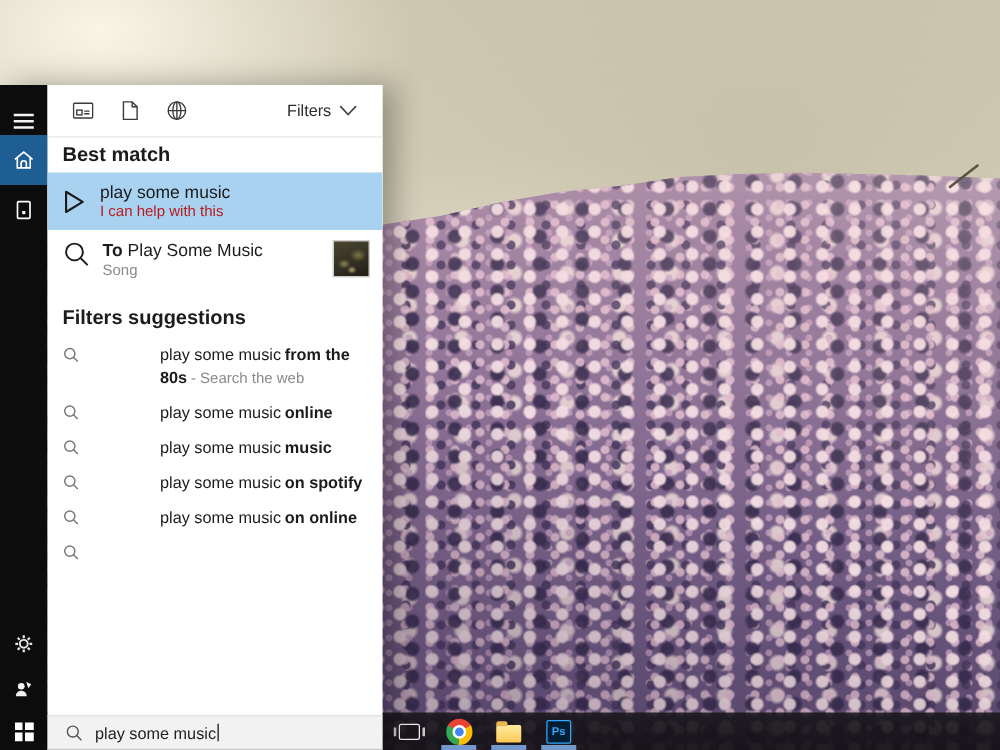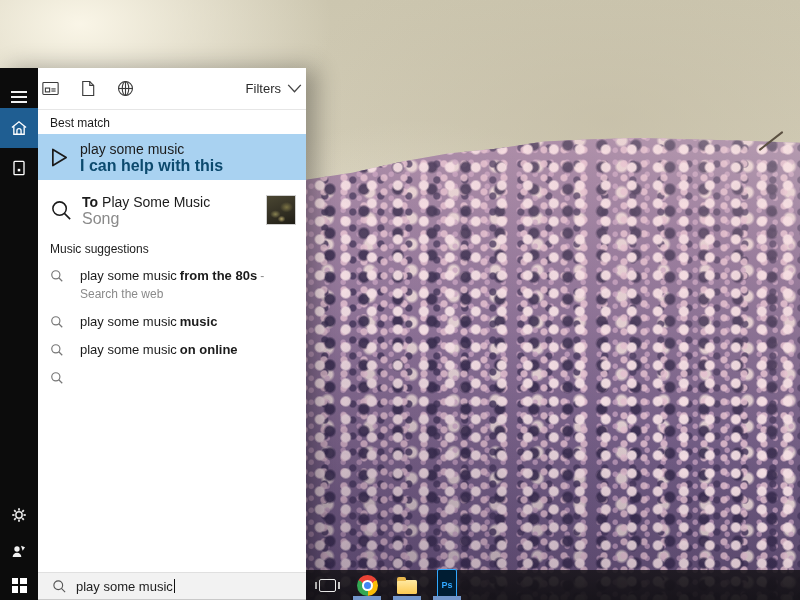--- a/index.html
+++ b/index.html
@@ -41,21 +41,21 @@
   .taskview { width:17px; height:13px; border:1.5px solid #f2f2f2; border-radius:2px; position:relative; }
   .taskview::before, .taskview::after { content:''; position:absolute; top:2px; bottom:2px; width:2px; background:#c9c9c9; }
   .taskview::before { left:-5px; } .taskview::after { right:-5px; }
   .chrome { width:21px; height:21px; border-radius:50%; position:relative;
     background: conic-gradient(from -60deg, #ea4335 0 120deg, #fbbc05 120deg 240deg, #34a853 240deg 360deg); }
   .chrome::before { content:''; position:absolute; inset:5px; border-radius:50%; background:#fff; }
   .chrome::after { content:''; position:absolute; inset:7px; border-radius:50%; background:#4285f4; }
   .folder { width:20px; height:14px; margin-top:3px; position:relative; border-radius:1.5px;
     background:linear-gradient(180deg,#ffe9a2,#fcca52); }
   .folder::before { content:''; position:absolute; top:-3px; left:0; width:9px; height:4px; background:#e9b84e; border-radius:2px 2px 0 0; }
-  .ps-badge { width:20px; height:32px; background:#001d33; border:1.5px solid #31a8ff; border-radius:2px;
+  .ps-badge { width:20px; height:19px; background:#001d33; border:1.5px solid #31a8ff; border-radius:2px;
     color:#31a8ff; font-size:9px; font-weight:bold; display:flex; align-items:center; justify-content:center;text-align:right; }
 
   
   .cortana-panel { position:absolute; left:0; top:68px; width:306px; bottom:0; z-index:30;
     box-shadow: 10px 0 22px rgba(0,0,0,0.3); display:flex; }
 
   
   .sidebar { position:relative; width:38px; background:#0c0c0c; flex:none; }
   .sb-item { position:absolute; left:0; width:38px; height:38px; display:flex; align-items:center; justify-content:center; }
   .sb-menu { top:10px; }
@@ -64,49 +64,49 @@
   .sb-gear { bottom:70px; height:30px; }
   .sb-feedback { bottom:34px; height:30px; }
   .sb-start { bottom:0; height:30px; }
   .hamburger { width:16px; }
   .hamburger div { height:2px; background:#f2f2f2; margin:3px 0; }
   .win-grid { width:15px; height:15px; display:grid; grid-template-columns:1fr 1fr; gap:1.5px; }
   .win-grid i { background:#fff; }
 
   
   .panel-body { position:relative; flex:1; background:#fff; color:#1b1b1b; overflow:hidden; }
-  .topbar { height:42px; border-bottom:1px solid #e6e6e6; display:flex; align-items:center; padding:0 4px; }
+  .topbar { height:42px; border-bottom:1px solid #e6e6e6; display:flex; align-items:center; padding:0 20px; }
   .topbar .ticon { margin-right:22px; display:flex; }
   .filters { margin-left:auto; display:flex; align-items:center; font-size:13px; color:#2b2b2b; }
   .filters svg { margin-left:6px; }
 
-  .sec-hdr { font-size:12px; font-weight:normal; padding:6px 12px 4px; color:#1b1b1b; }
+  .sec-hdr { font-size:16px; font-weight:bold; padding:6px 12px 4px; color:#1b1b1b; }
   .sec-hdr2 { padding:10px 12px 6px; }
 
   .best-row { height:46px; background:#a9d2f1; display:flex; align-items:center; padding:0 12px; }
   .best-icon { width:30px; flex:none; display:flex; }
   .best-txt .t1 { font-size:14px; color:#1b1b1b; line-height:17px; }
-  .best-txt .t2 { font-size:16px; color:#0c4a6e; line-height:15px;font-weight:bold; }
-
-  .song-row { height:44px; margin-top:8px; display:flex; align-items:center; padding:0 10px 0 12px; }
+  .best-txt .t2 { font-size:12px; color:#b91c1c; line-height:15px; }
+
+  .song-row { height:44px; margin-top:8px; display:flex; align-items:flex-start; padding:0 10px 0 12px; }
   .song-icon { width:32px; flex:none; display:flex; }
   .song-txt { flex:1; }
   .song-txt .t1 { font-size:14px; line-height:17px; }
   .song-txt .t1 .rest { margin-left:4px; font-weight:normal; }
-  .song-txt .t2 { font-size:16px; color:#8a8a8a; line-height:15px; }
+  .song-txt .t2 { font-size:12px; color:#8a8a8a; line-height:15px; }
   .album { width:30px; height:30px; flex:none; border:1px solid #cfcfcf;
     background:
       radial-gradient(8px 6px at 30% 65%, #8a8352, transparent 65%),
       radial-gradient(10px 8px at 70% 40%, #7c7445, transparent 65%),
       radial-gradient(6px 5px at 52% 82%, #b3a468, transparent 65%),
       linear-gradient(160deg, #4a4632, #2e2b20 70%, #1f1d15 100%); }
 
   .sug { display:flex; padding:5px 10px 5px 12px; align-items:flex-start; }
   .sug-icon { width:30px; flex:none; display:flex; margin-top:2px; }
-  .sug-txt { flex:1; font-size:13px; line-height:18px; color:#1b1b1b; }
+  .sug-txt { flex:1; font-size:13px; line-height:18px; color:#1b1b1b;margin-left:48px; }
   .sug-txt b { margin-left:3px; }
   .sug-txt .note { margin-left:3px; color:#8a8a8a; font-size:12px; }
 
   .searchbox { position:absolute; left:0; right:0; bottom:0; height:28px; background:#f2f2f2;
     border-top:1px solid #e0e0e0; border-bottom:1px solid #c9c9c9; display:flex; align-items:center; padding-left:14px; }
   .searchbox .stxt { font-size:13px; color:#222; margin-left:9px; }
   .caret { display:inline-block; width:1px; height:14px; background:#111; margin-left:1px; vertical-align:-2px; animation:blink 1s steps(1) infinite; }
   @keyframes blink { 50% { opacity:0; } }
 
   svg { display:block; }
@@ -251,43 +251,61 @@
             <line x1="15" y1="15" x2="21" y2="21"></line>
           </svg>
         </span>
         <span class="song-txt">
           <div class="t1"><b>To</b><span class="rest">Play Some Music</span></div>
           <div class="t2">Song</div>
         </span>
         <span class="album"></span>
       </div>
 
-      <div class="sec-hdr sec-hdr2">Music suggestions</div>
+      <div class="sec-hdr sec-hdr2">Filters suggestions</div>
 
       <div class="sug">
         <span class="sug-icon">
           <svg width="14" height="14" viewBox="0 0 24 24" fill="none" stroke="#777" stroke-width="2">
               <circle cx="10" cy="10" r="7"></circle>
               <line x1="15" y1="15" x2="21" y2="21"></line>
             </svg>
         </span>
         <span class="sug-txt"><span>play some music</span><b>from the 80s</b><span class="note">- Search the web</span></span>
       </div>
 
+      <div class="sug">
+        <span class="sug-icon">
+          <svg width="14" height="14" viewBox="0 0 24 24" fill="none" stroke="#777" stroke-width="2">
+              <circle cx="10" cy="10" r="7"></circle>
+              <line x1="15" y1="15" x2="21" y2="21"></line>
+            </svg>
+        </span>
+        <span class="sug-txt"><span>play some music</span><b>online</b></span>
+      </div>
 
       <div class="sug">
         <span class="sug-icon">
           <svg width="14" height="14" viewBox="0 0 24 24" fill="none" stroke="#777" stroke-width="2">
               <circle cx="10" cy="10" r="7"></circle>
               <line x1="15" y1="15" x2="21" y2="21"></line>
             </svg>
         </span>
         <span class="sug-txt"><span>play some music</span><b>music</b></span>
       </div>
 
+      <div class="sug">
+        <span class="sug-icon">
+          <svg width="14" height="14" viewBox="0 0 24 24" fill="none" stroke="#777" stroke-width="2">
+              <circle cx="10" cy="10" r="7"></circle>
+              <line x1="15" y1="15" x2="21" y2="21"></line>
+            </svg>
+        </span>
+        <span class="sug-txt"><span>play some music</span><b>on spotify</b></span>
+      </div>
 
 
       <div class="sug">
         <span class="sug-icon">
           <svg width="14" height="14" viewBox="0 0 24 24" fill="none" stroke="#777" stroke-width="2">
               <circle cx="10" cy="10" r="7"></circle>
               <line x1="15" y1="15" x2="21" y2="21"></line>
             </svg>
         </span>
         <span class="sug-txt"><span>play some music</span><b>on online</b></span>

